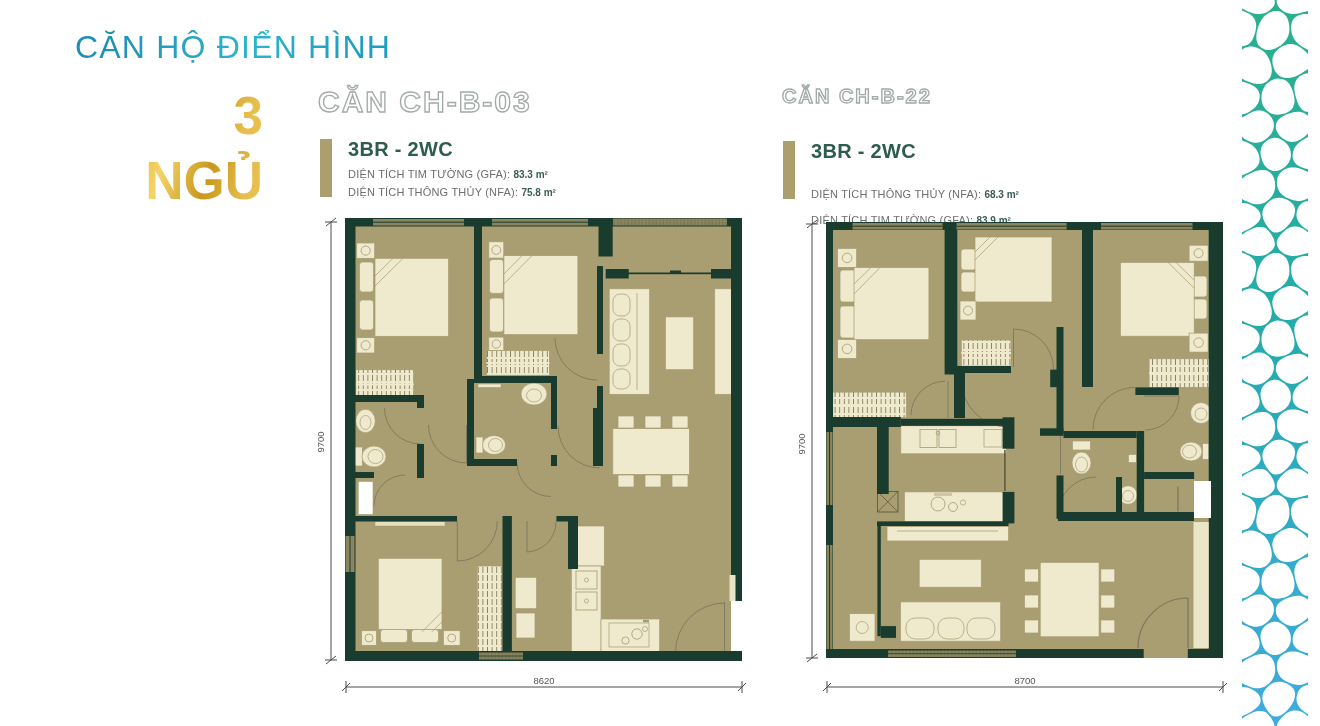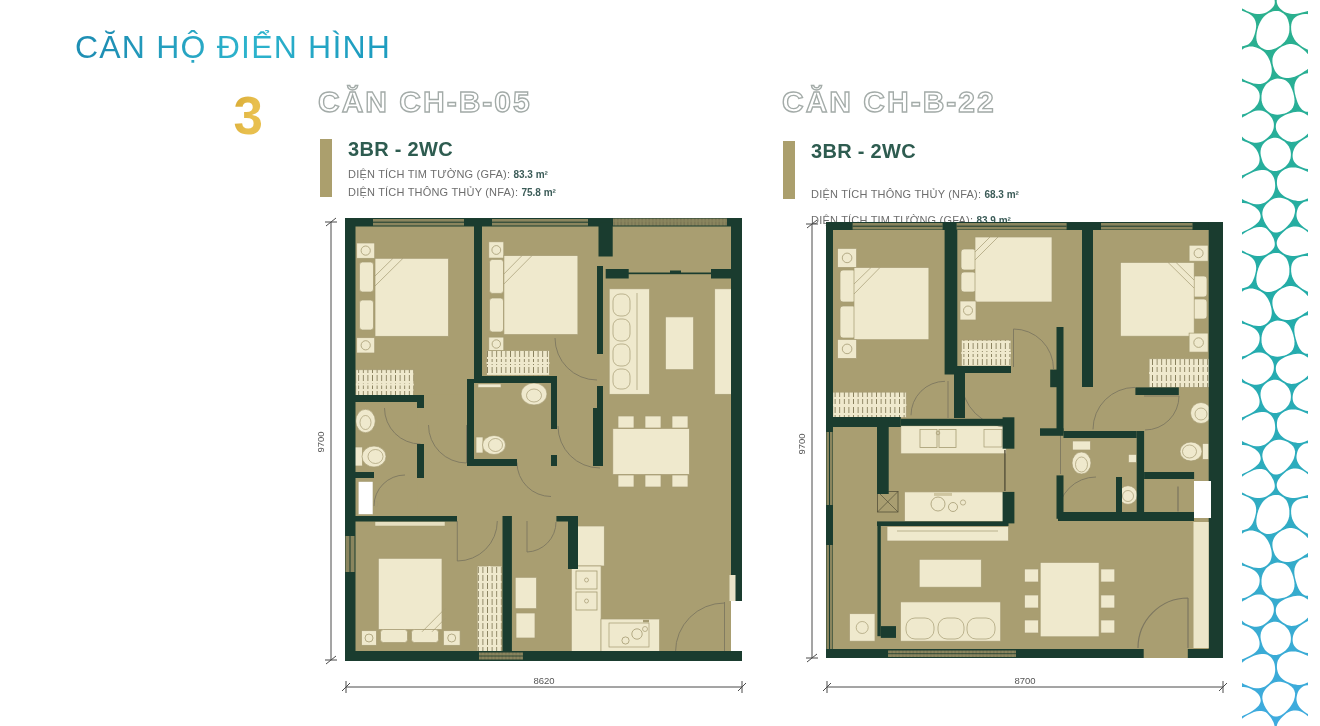--- a/index.html
+++ b/index.html
@@ -15,33 +15,34 @@
 </style>
 </head>
 <body>
 
 <div class="abs" style="left:75px;top:29px;font-size:32px;font-weight:normal;letter-spacing:1.2px;
   background:linear-gradient(100deg,#1e8fb4 10%,#2db4cd 55%,#1e9dc0 90%);
   -webkit-background-clip:text;background-clip:text;color:transparent;">CĂN HỘ ĐIỂN HÌNH</div>
 
 <div class="abs" style="left:60px;top:83px;width:203px;text-align:right;line-height:65px;font-size:53px;">
   <div class="goldline">3</div>
+  <div class="goldline">NGỦ</div>
 </div>
 
-<div class="abs outhead" style="left:318px;top:85px;font-size:30px;">CĂN CH-B-05</div>
+<div class="abs outhead" style="left:318px;top:85px;font-size:30px;">CĂN CH-B-03</div>
 
 <div class="abs" style="left:320px;top:139px;width:12px;height:58px;background:#ab9f6d;"></div>
 
 <div class="abs" style="left:348px;top:138px;font-size:20px;font-weight:bold;color:#2e5c50;letter-spacing:.3px;">3BR - 2WC</div>
 
 <div class="abs lbl" style="left:348px;top:168px;">DIỆN TÍCH TIM TƯỜNG (GFA): <b>83.3 m²</b></div>
 
 <div class="abs lbl" style="left:348px;top:186px;">DIỆN TÍCH THÔNG THỦY (NFA): <b>75.8 m²</b></div>
 
-<div class="abs outhead" style="left:782px;top:85px;font-size:30px;">CĂN CH-B-22</div>
+<div class="abs outhead" style="left:782px;top:85px;font-size:20px;">CĂN CH-B-22</div>
 
 <div class="abs" style="left:783px;top:141px;width:12px;height:58px;background:#ab9f6d;"></div>
 
 <div class="abs" style="left:811px;top:140px;font-size:20px;font-weight:bold;color:#2e5c50;letter-spacing:.3px;">3BR - 2WC</div>
 
 <div class="abs lbl" style="left:811px;top:170px;margin-top:44px;">DIỆN TÍCH TIM TƯỜNG (GFA): <b>83.9 m²</b></div>
 
 <div class="abs lbl" style="left:811px;top:188px;">DIỆN TÍCH THÔNG THỦY (NFA): <b>68.3 m²</b></div>
 
 <svg class="abs" style="left:315px;top:214px;" width="440" height="490" viewBox="0 0 440 490">

